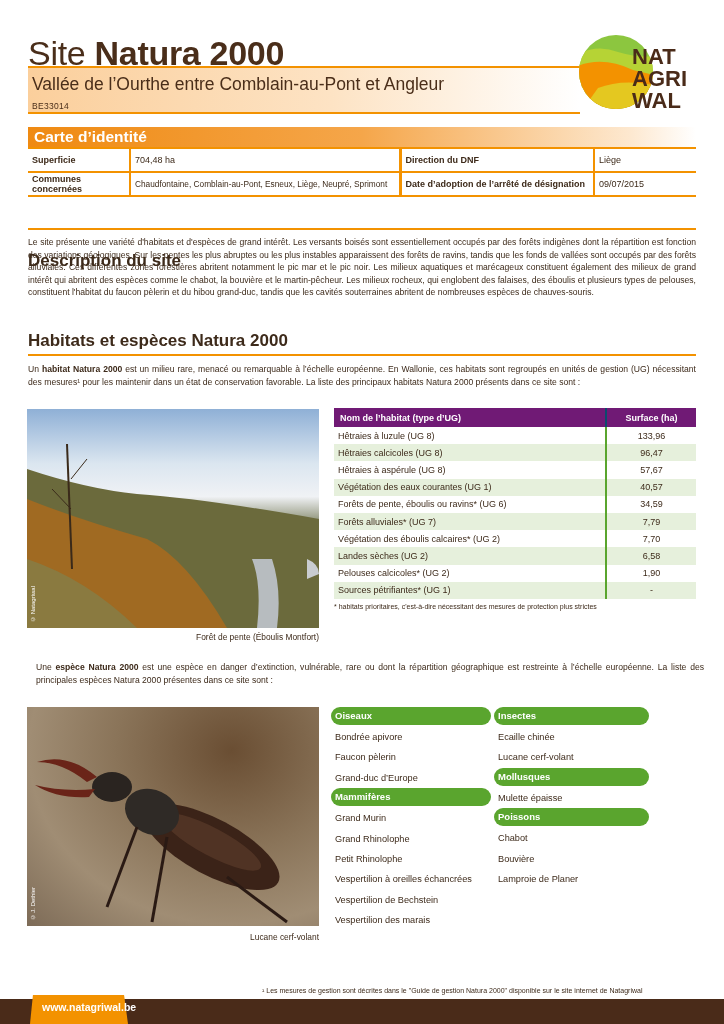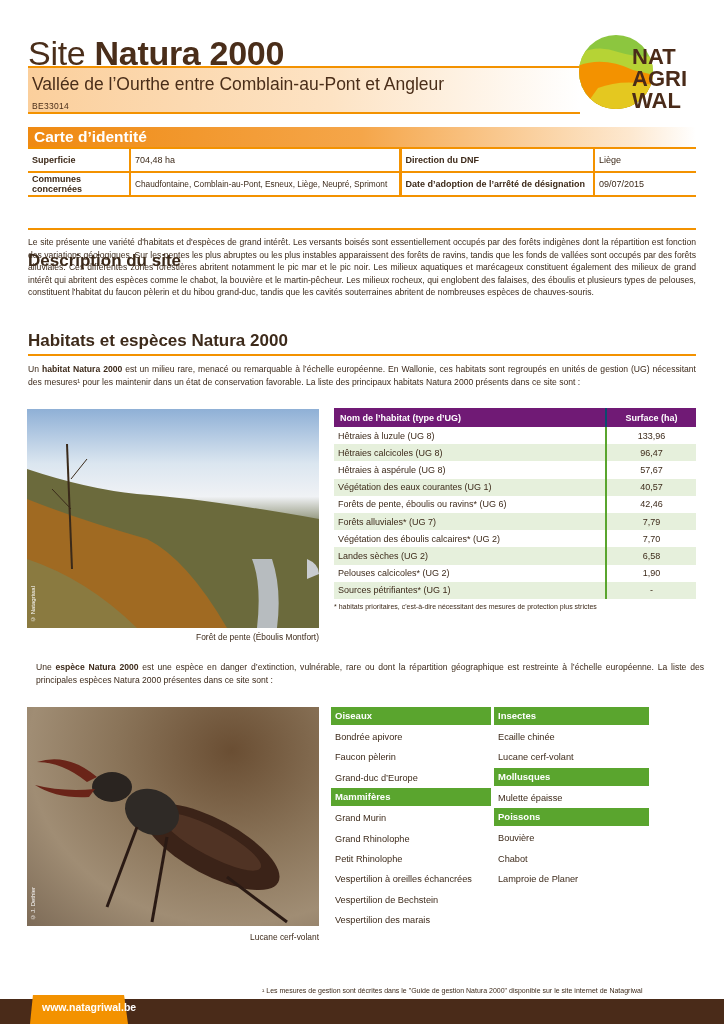--- a/index.html
+++ b/index.html
@@ -45,21 +45,21 @@
     table.hab { left: 334px; top: 408px; width: 362px; border-collapse: collapse; font-size: 9px; }
     table.hab th { background: #701a75; color: #ffffff; font-weight: bold; height: 19px; text-align: left; padding: 0 6px; }
     table.hab th.num { text-align: center; border-left: 2px solid #0c4a6e; }
     table.hab td { height: 17.2px; padding: 0 4px; color: #3d2a1a; }
     table.hab td.num { text-align: center; border-left: 2px solid #5aa52e; }
     table.hab tr.alt td { background: #e6f0dc; }
     .habnote { left: 334px; top: 603px; font-size: 7px; color: #3d2a1a; }
 
     
     .sp-col { width: 160px; }
-    .sp-head { background: #5aa52e; color: #ffffff; font-weight: bold; font-size: 9.5px; height: 18px; line-height: 18px; padding-left: 4px; margin-bottom: 2px; }
+    .sp-head { background: #5aa52e; color: #ffffff; font-weight: bold; font-size: 9.5px; height: 18px; line-height: 18px; padding-left: 4px; margin-bottom: 2px; border-radius: 9px; }
     .sp-item { font-size: 9.2px; height: 20.4px; line-height: 20.4px; padding-left: 4px; color: #3d2a1a; }
 
     
     .footnote { left: 262px; top: 987px; font-size: 7px; color: #3d2a1a; }
     .footer { left: 0; top: 999px; width: 724px; height: 25px; background: #4a2b19; }
     .urltab { left: 30px; top: 995px; width: 98px; height: 29px; background: #f39200;
       clip-path: polygon(3% 0, 96% 0, 100% 100%, 0 100%); }
     .urltext { left: 42px; top: 1001px; font-size: 10.5px; font-weight: bold; color: #ffffff; }
   </style>
 </head>
@@ -151,21 +151,21 @@
       <tr>
         <td>Hêtraies à aspérule (UG 8)</td>
         <td class="num">57,67</td>
       </tr>
       <tr class="alt">
         <td>Végétation des eaux courantes (UG 1)</td>
         <td class="num">40,57</td>
       </tr>
       <tr>
         <td>Forêts de pente, éboulis ou ravins* (UG 6)</td>
-        <td class="num">42,46</td>
+        <td class="num">34,59</td>
       </tr>
       <tr class="alt">
         <td>Forêts alluviales* (UG 7)</td>
         <td class="num">7,79</td>
       </tr>
       <tr>
         <td>Végétation des éboulis calcaires* (UG 2)</td>
         <td class="num">7,70</td>
       </tr>
       <tr class="alt">
@@ -215,21 +215,21 @@
     <div class="sp-item">Vespertilion de Bechstein</div>
     <div class="sp-item">Vespertilion des marais</div>
   </div>
 <div class="abs sp-col" id="sp-right" style="left:494px; top:707px; width:155px;">
     <div class="sp-head">Insectes</div>
     <div class="sp-item">Ecaille chinée</div>
     <div class="sp-item">Lucane cerf-volant</div>
     <div class="sp-head">Mollusques</div>
     <div class="sp-item">Mulette épaisse</div>
     <div class="sp-head">Poissons</div>
+    <div class="sp-item">Chabot</div>
     <div class="sp-item">Bouvière</div>
-    <div class="sp-item">Chabot</div>
     <div class="sp-item">Lamproie de Planer</div>
   </div>
 
 <div class="abs footnote">¹ Les mesures de gestion sont décrites dans le "Guide de gestion Natura 2000" disponible sur le site internet de Natagriwal</div>
 <div class="abs footer"></div>
 <div class="abs urltab"></div>
 <div class="abs urltext">www.natagriwal.be</div>
 
 </body></html>

